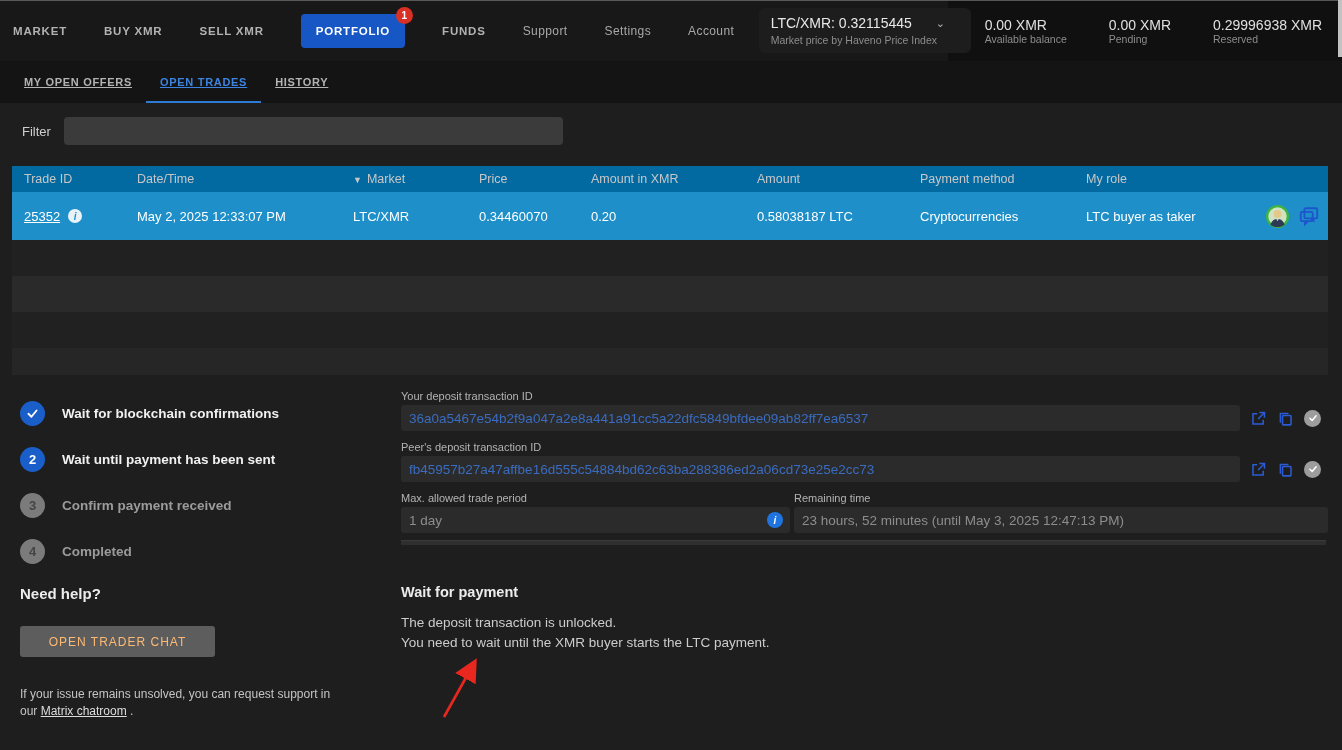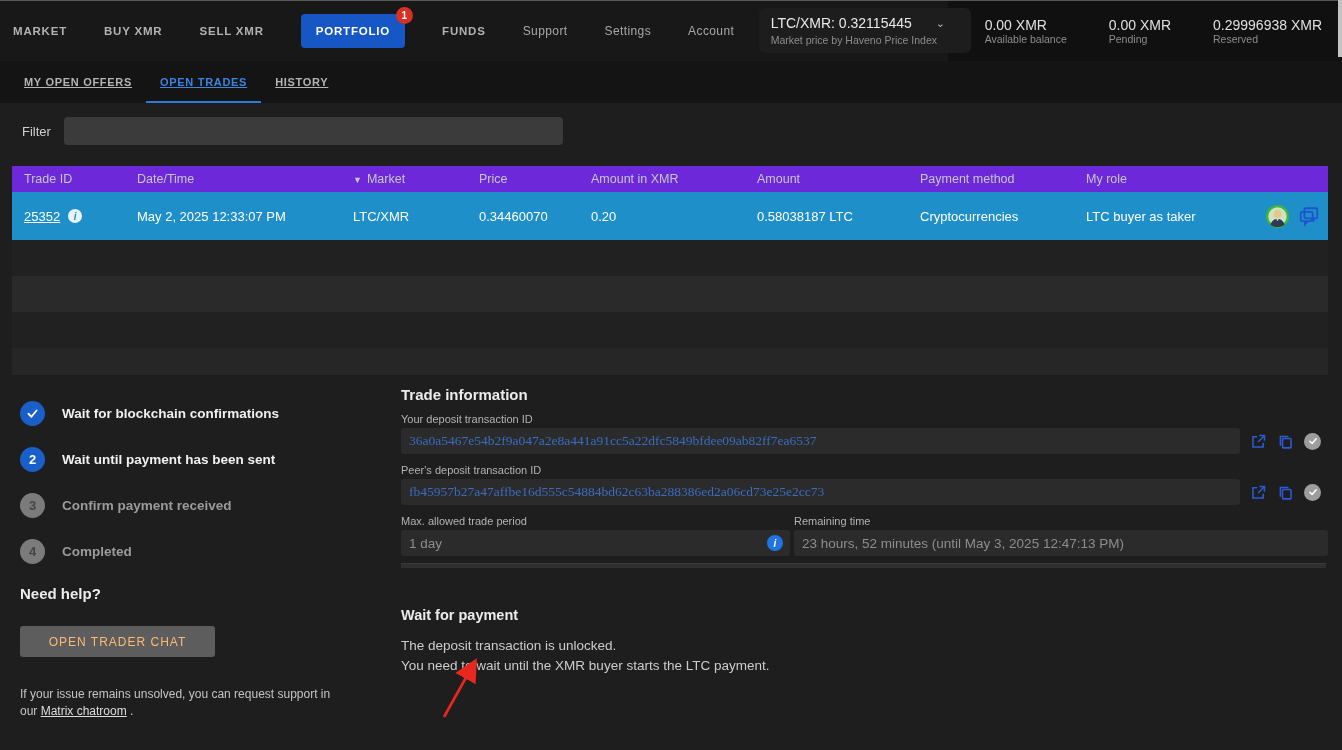--- a/index.html
+++ b/index.html
@@ -54,21 +54,21 @@
   .filter-row { position:absolute; left:22px; top:117px; display:flex; align-items:center; z-index:5; }
   .filter-label { font-size:13px; color:#cfcfcf; margin-right:13px; }
   .filter-input {
     width:499px; height:28px; background:#3b3b3b; border:none; border-radius:4px;
     color:#e0e0e0; font-size:13px; padding:0 10px; outline:none; font-family:"Liberation Sans",sans-serif;
   }
 
   
   .trade-table { position:absolute; left:12px; top:166px; width:1316px; z-index:5; }
   .t-grid { display:grid; grid-template-columns:113px 216px 126px 112px 166px 163px 166px 1fr; align-items:center; }
-  .t-head { height:26px; background:#6d28d9; }
+  .t-head { height:26px; background:#0369a1; }
   .t-head .cell { font-size:12.5px; color:#c7c7c7; padding-left:12px; white-space:nowrap; cursor:pointer; }
   .sort-tri { font-size:9px; color:#c7c7c7; margin-right:5px; }
   .t-row-selected { height:48px; background:#1e8fc8; color:#ffffff; cursor:pointer; }
   .t-row-selected .cell { font-size:13px; padding-left:12px; white-space:nowrap; display:flex; align-items:center; }
   .trade-id-link { text-decoration:underline; color:#ffffff; cursor:pointer; }
   .row-info-icon {
     margin-left:8px; width:14px; height:14px; border-radius:50%; background:#e9f2f7;
     color:#1e8fc8; font-size:10px; font-weight:700; font-style:italic;
     display:flex; align-items:center; justify-content:center; cursor:pointer;
   }
@@ -105,21 +105,21 @@
   .help-note { margin-top:29px; font-size:12px; color:#c4c4c4; line-height:17px; width:330px; }
   .matrix-link { color:#dddddd; text-decoration:underline; cursor:pointer; }
 
   
   .right-col { position:absolute; left:401px; top:380px; width:927px; z-index:5; }
   .right-col .section-title { margin-top:6px; }
   .field-label { margin-top:10px; font-size:11px; color:#b3b3b3; }
   .field-row { display:flex; align-items:center; margin-top:3px; }
   .txid-input {
     width:839px; height:26px; background:#2b2b2b; border:none; border-radius:3px;
-    color:#3a6cc0; font-size:13.5px; padding:0 8px; outline:none; font-family:Liberation Serif, serif;
+    color:#3a6cc0; font-size:13.5px; padding:0 8px; outline:none; font-family:Liberation Sans, sans-serif;
   }
   .fi-icon { width:17px; height:17px; margin-left:10px; cursor:pointer; flex:none; }
   .check-circle {
     width:17px; height:17px; margin-left:10px; border-radius:50%; background:#9d9d9d; flex:none;
     display:flex; align-items:center; justify-content:center;
   }
   .period-row { display:flex; }
   .period-left { width:389px; margin-right:4px; }
   .period-right { flex:1; }
   .plain-field {
@@ -271,21 +271,20 @@
     <div class="section-title need-help-title">Need help?</div>
     <button class="trader-chat-btn">OPEN TRADER CHAT</button>
     <div class="help-note">
       <span>If your issue remains unsolved, you can request support in our</span>
       <span class="matrix-link">Matrix chatroom</span>
       <span>.</span>
     </div>
   </div>
 
   <div class="right-col">
-    <div class="section-title">Trade information</div>
 
     <div class="field-label">Your deposit transaction ID</div>
     <div class="field-row">
       <input class="txid-input" type="text" readonly="" value="36a0a5467e54b2f9a047a2e8a441a91cc5a22dfc5849bfdee09ab82ff7ea6537" style="">
       <svg class="fi-icon" viewBox="0 0 20 20" fill="none" stroke="#2b5cd6" stroke-width="1.8">
         <path d="M8.5 4.5 H3.5 V16.5 H15.5 V11.5"></path>
           <path d="M11 3 H17 V9"></path>
           <path d="M9.5 10.5 L16.5 3.5"></path>
       </svg>
       <svg class="fi-icon" viewBox="0 0 20 20" fill="none" stroke="#2b5cd6" stroke-width="1.8">

